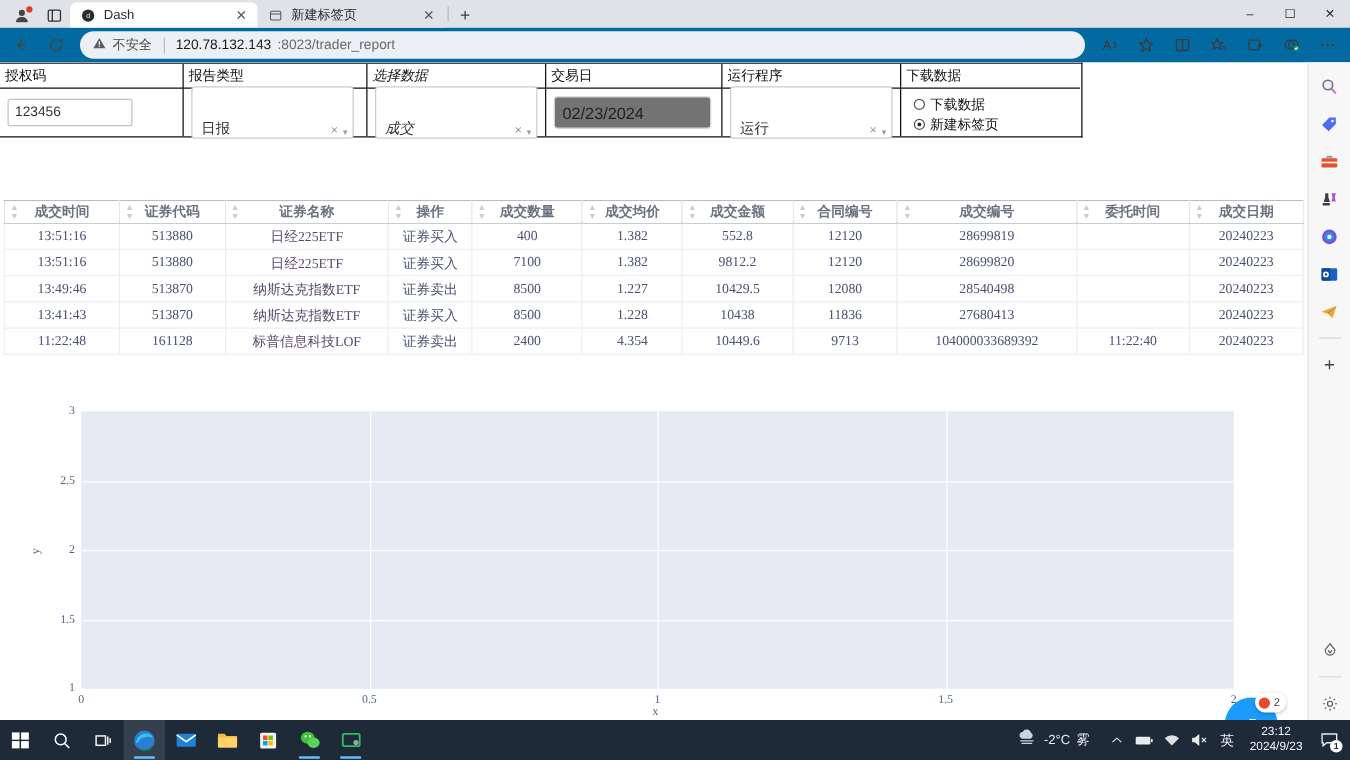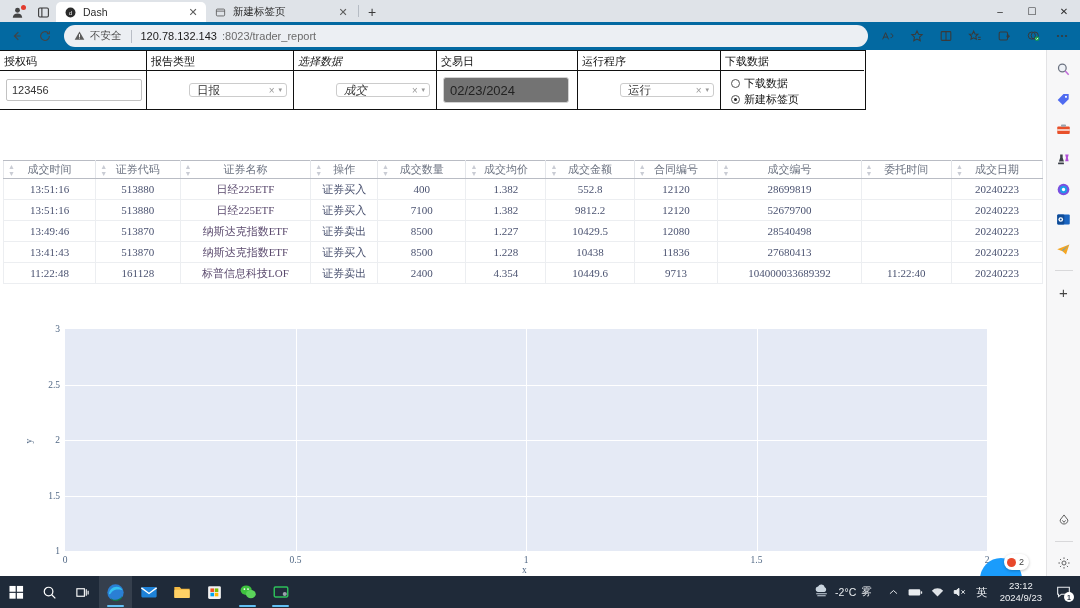--- a/index.html
+++ b/index.html
@@ -53,34 +53,34 @@
   .fcell:last-child { border-right: 0; }
   .flabel { font-size: 11px; color: #111; padding: 2px 4px; height: 20px; line-height: 16px; white-space: nowrap; }
   .fctl { height: 38px; display: flex; align-items: center; padding: 0 6px; border-bottom: 0; }
   .c-auth { width: 147px; }
   .c-type { width: 147px; }
   .c-data { width: 143px; font-style: italic; }
   .c-date { width: 141px; }
   .c-run  { width: 143px; }
   .c-down { width: 143px; }
 
-  .textinput { width: 136px; height: 22px; border: 1px solid #c2c2c2; border-radius: 2px; background: #fff; font-size: 11px; color: #333; padding: 0 5px; font-family: "Liberation Sans", sans-serif; }
-  .dropdown { width: 130px; height: 14px; border: 1px solid #ccc; border-radius: 3px; background: #fff; display: flex; align-items: center; padding: 0 4px 0 7px; font-size: 11.5px; color: #333; margin-left: 36px; }
+  .textinput { width: 100px; height: 22px; border: 1px solid #c2c2c2; border-radius: 2px; background: #fff; font-size: 11px; color: #333; padding: 0 5px; font-family: "Liberation Sans", sans-serif; }
+  .dropdown { width: 130px; height: 42px; border: 1px solid #ccc; border-radius: 3px; background: #fff; display: flex; align-items: flex-end; padding: 0 4px 0 7px; font-size: 11.5px; color: #333; }
   .dd-val { flex: 1; white-space: nowrap; }
   .dd-x { color: #999; font-size: 10px; padding: 0 4px; }
   .dd-caret { color: #999; font-size: 7px; }
   .datebox { width: 126px; height: 26px; border: 1px solid #d2d2d2; border-radius: 3px; background: #737373; display: flex; align-items: center; padding-left: 6px; font-size: 13px; color: #222; }
   .radios { display: flex; flex-direction: column; gap: 1px; padding: 2px 0 0 4px; }
   .radioline { display: flex; align-items: center; gap: 4px; font-size: 11px; color: #111; }
   .rdot { width: 9px; height: 9px; border: 1px solid #555; border-radius: 50%; background: #fff; position: relative; flex: 0 0 9px; }
   .rdot.on::after { content: ""; position: absolute; left: 2px; top: 2px; width: 3px; height: 3px; border-radius: 50%; background: #222; }
 
   
   .dtable { position: absolute; left: 3px; top: 110px; width: 1040px; border-collapse: collapse; font-size: 10.5px; }
-  .dtable th { border: 1px solid #e4e6ea; border-top: 1px solid #b9bcc4; border-bottom: 1px solid #b9bcc4; background: #fff; color: #6b7280; font-weight: normal; height: 18px; padding: 0; position: relative; }
+  .dtable th { border: 1px solid #e4e6ea; border-top: 1px solid #b9bcc4; border-bottom: 1px solid #b9bcc4; background: #fff; color: #6b7280; font-weight: bold; height: 18px; padding: 0; position: relative; }
   .th-in { display: flex; align-items: center; justify-content: center; gap: 3px; }
   .sorter { color: #c9ccd4; font-size: 7px; line-height: 7px; display: flex; flex-direction: column; position: absolute; left: 4px; top: 50%; transform: translateY(-50%); }
   .dtable td { border: 1px solid #eceef1; color: #4a5270; text-align: center; height: 21px; padding: 0 4px; font-family: "Liberation Serif", serif; font-size: 11px; }
   .dtable td.name { color: #5b4a6e; }
   .dtable th span.lbl { font-family: "Liberation Serif", serif; font-size: 11px; }
   .col0 { width: 98px; } .col1 { width: 90px; } .col2 { width: 142px; } .col3 { width: 73px; }
   .col4 { width: 96px; } .col5 { width: 86px; } .col6 { width: 94px; text-align: right; } .col7 { width: 90px; }
   .col8 { width: 150px; } .col9 { width: 96px; } .col10 { width: 96px; }
 
   
@@ -370,21 +370,21 @@
             </tr>
             <tr>
               <td>13:51:16</td>
               <td>513880</td>
               <td class="name">日经225ETF</td>
               <td>证券买入</td>
               <td>7100</td>
               <td>1.382</td>
               <td>9812.2</td>
               <td>12120</td>
-              <td>52679700</td>
+              <td>28699820</td>
               <td></td>
               <td>20240223</td>
             </tr>
             <tr>
               <td>13:49:46</td>
               <td>513870</td>
               <td class="name">纳斯达克指数ETF</td>
               <td>证券卖出</td>
               <td>8500</td>
               <td>1.227</td>

